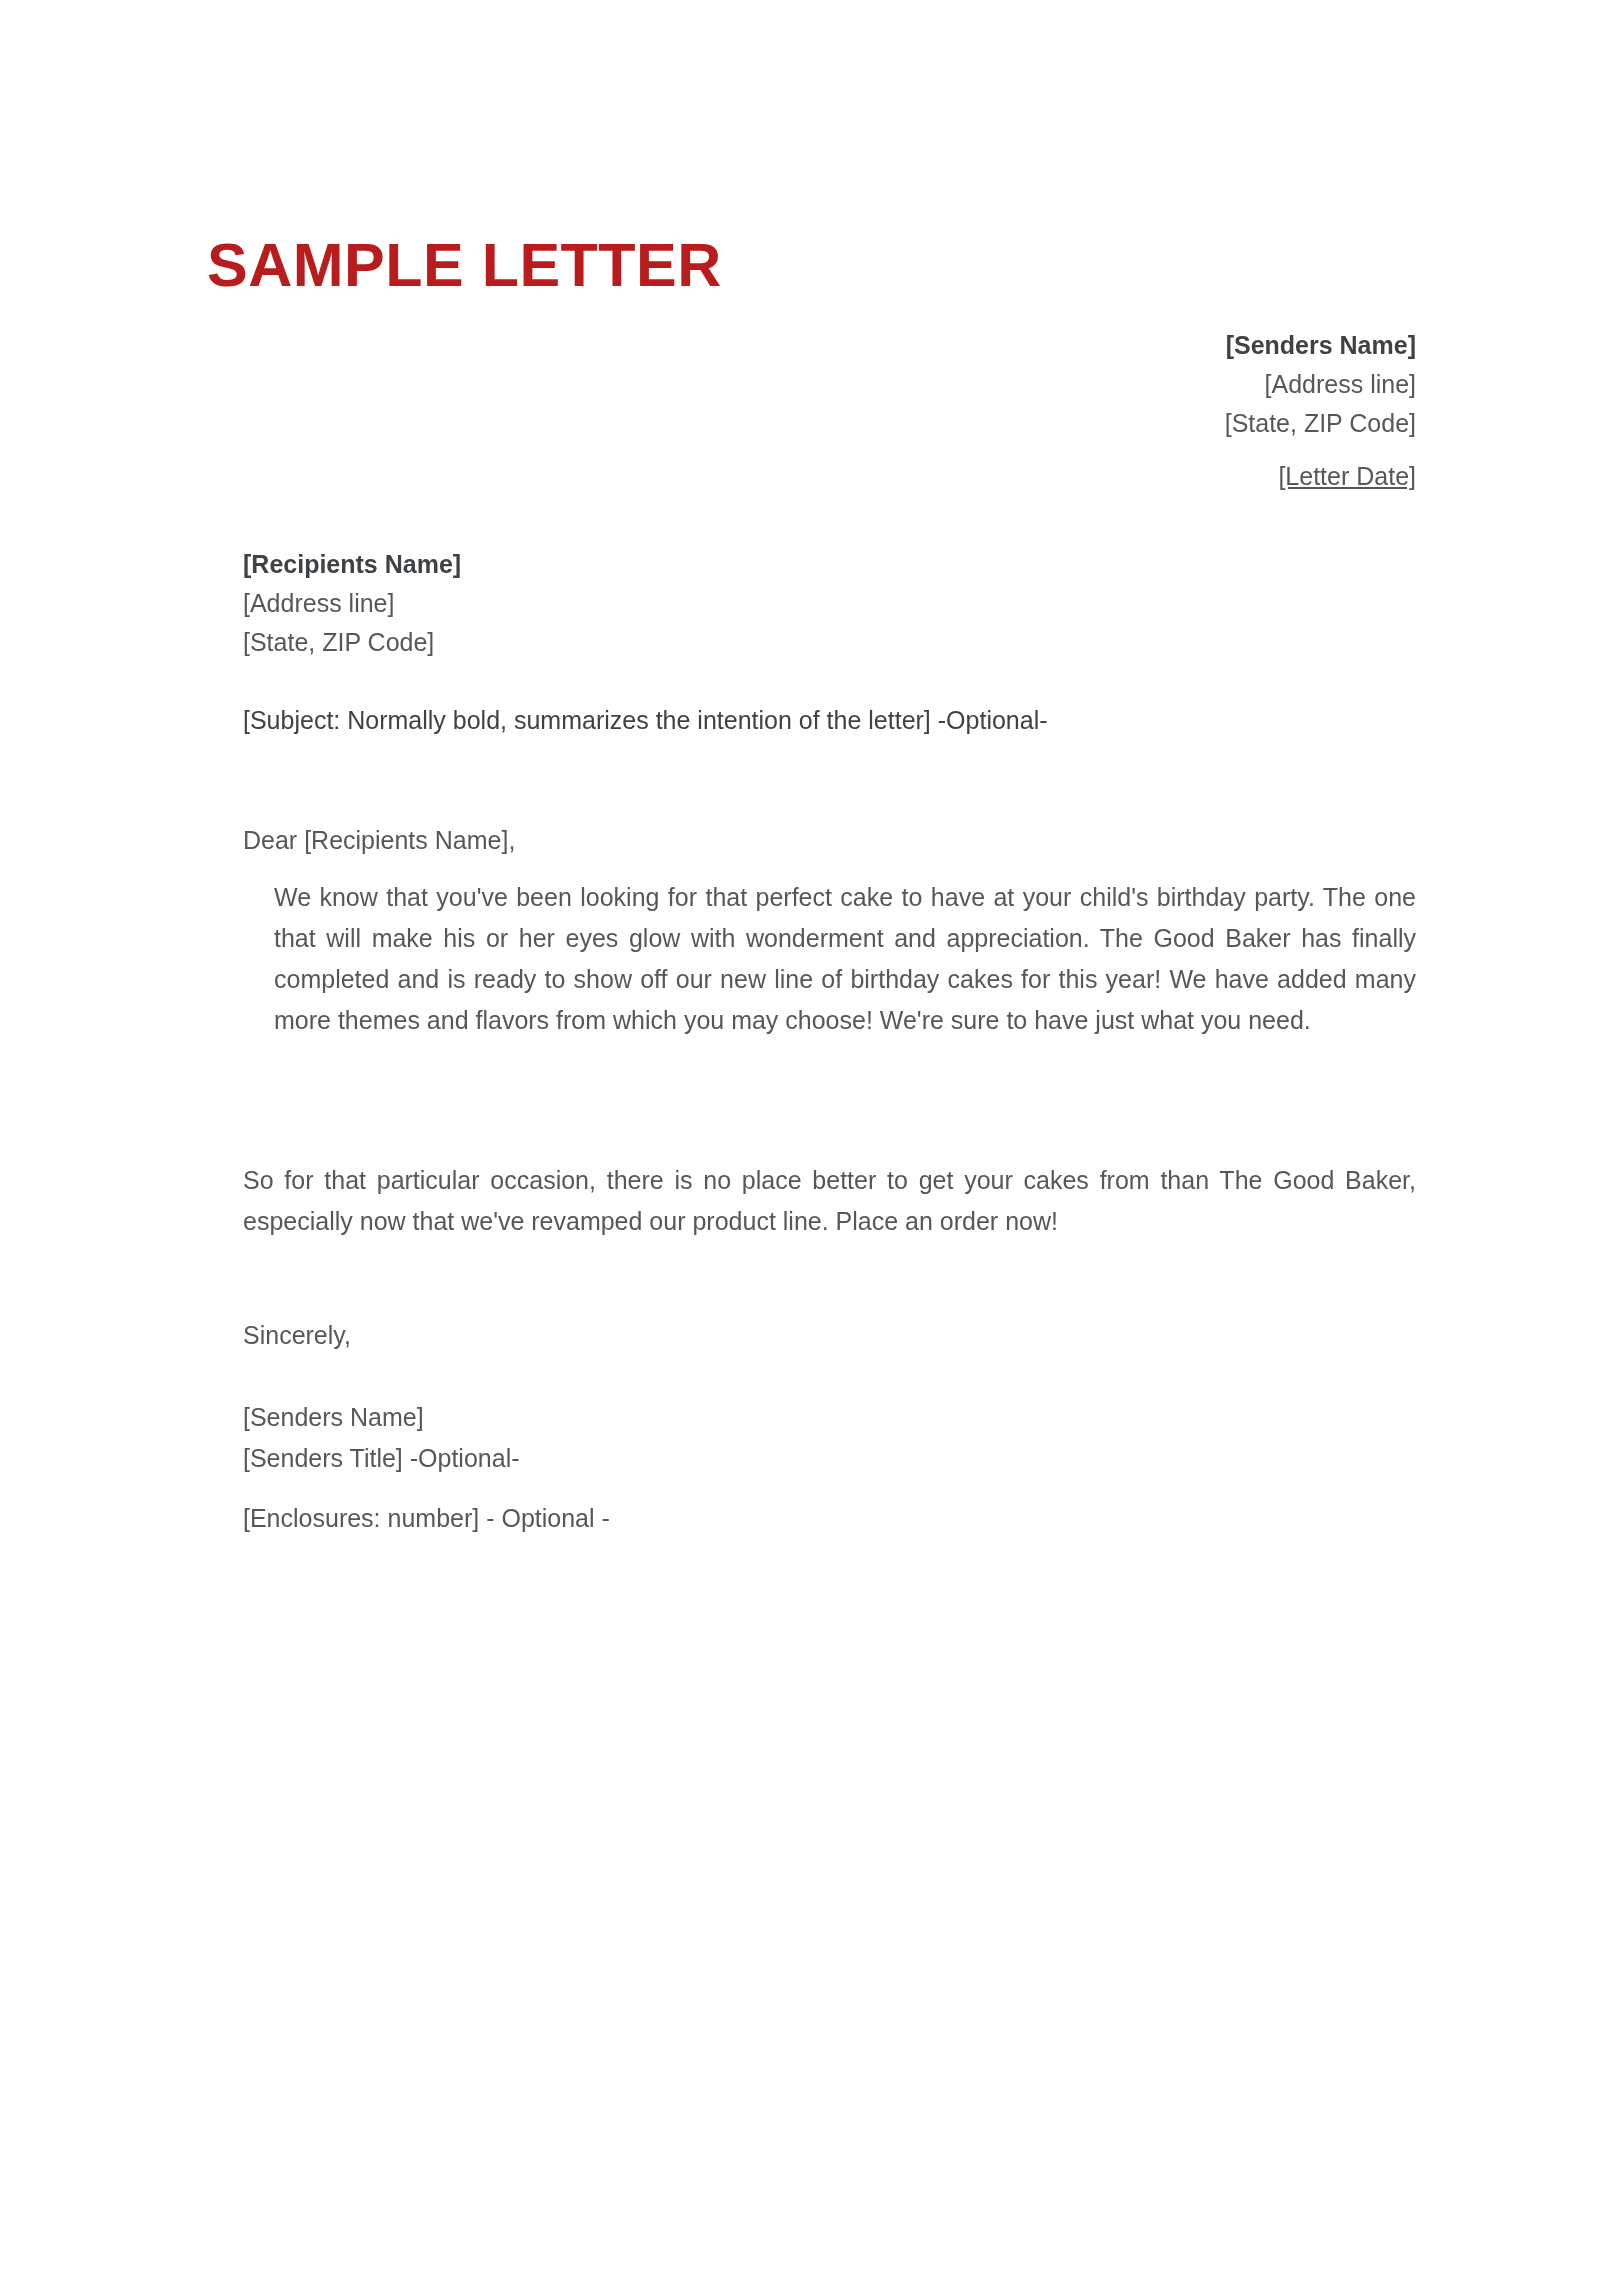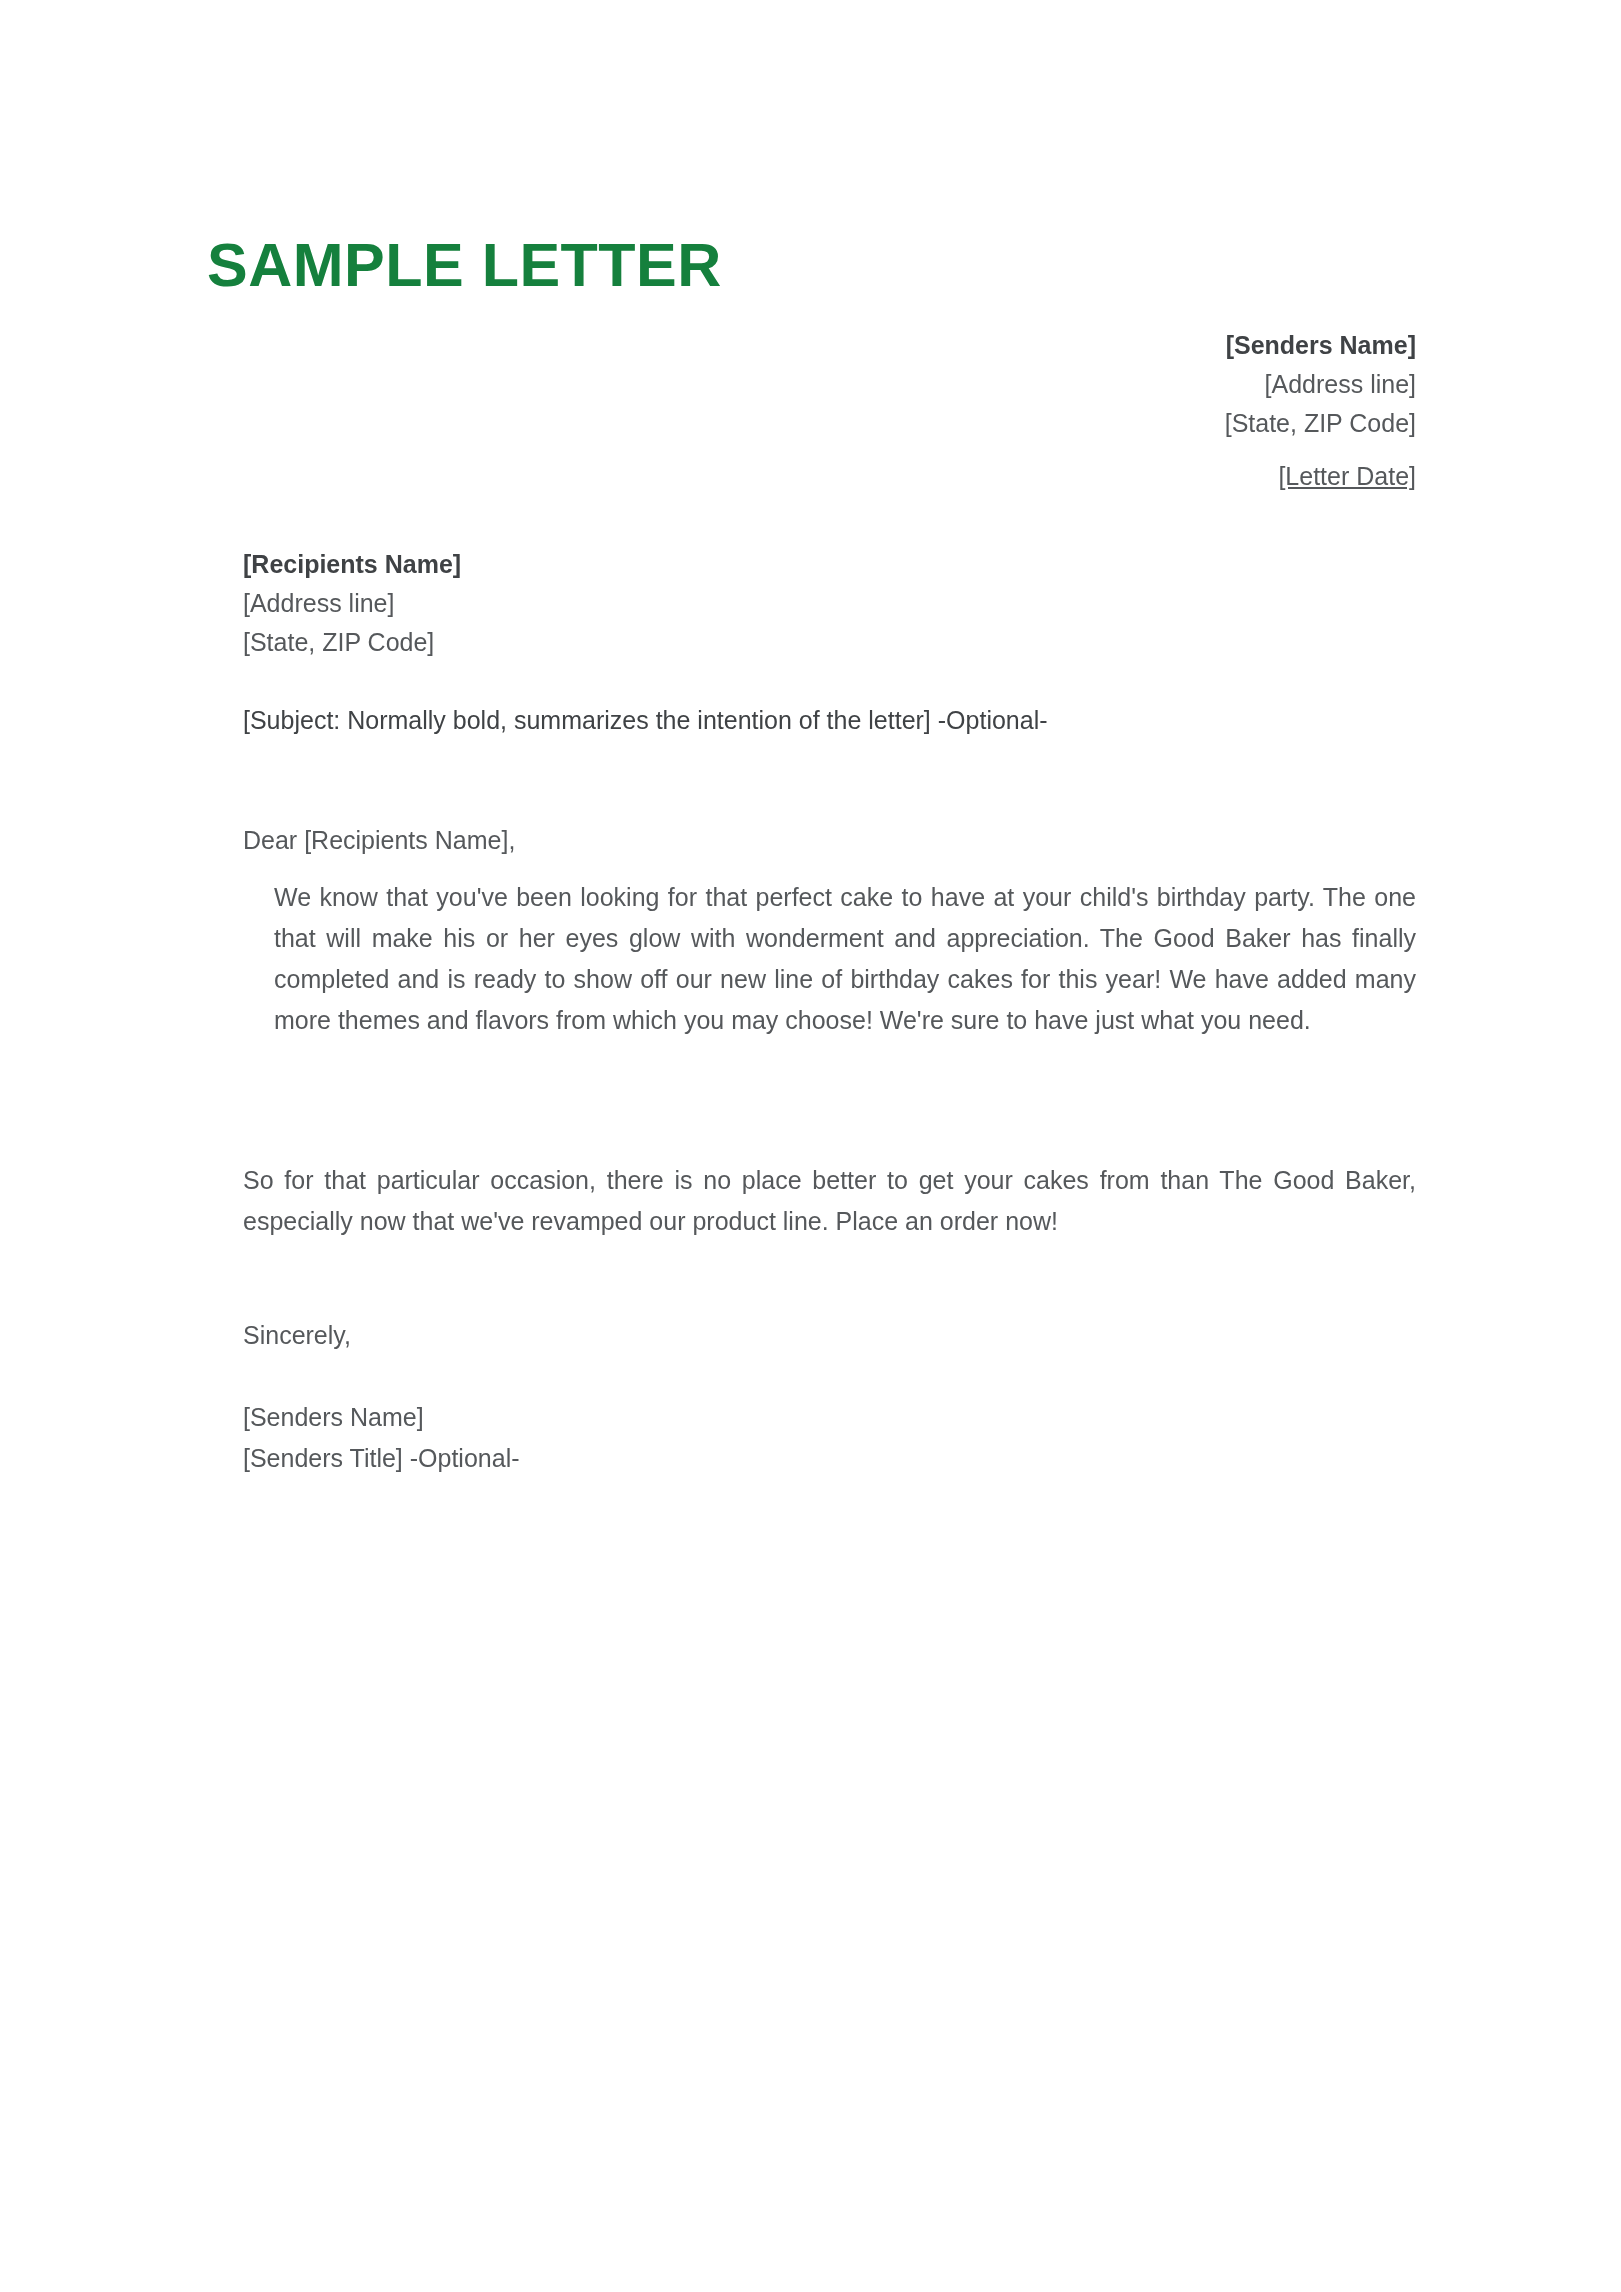--- a/index.html
+++ b/index.html
@@ -15,21 +15,21 @@
     font-family: "Liberation Sans", sans-serif;
     color: #55585b;
     overflow: hidden;
   }
   .letter-title {
     position: absolute;
     left: 207px;
     top: 235px;
     font-size: 61px;
     font-weight: bold;
-    color: #15803d;
+    color: #b91c1c;
     letter-spacing: 0.5px;
     line-height: 1;
     white-space: nowrap;
   }
   .block {
     position: absolute;
     font-size: 25px;
     line-height: 39px;
   }
   .right-block {
@@ -96,16 +96,17 @@
   <div class="block body-text paragraph-2">So for that particular occasion, there is no place better to get your cakes from than The Good Baker, especially now that we've revamped our product line. Place an order now!</div>
 
   <div class="block body-text closing">Sincerely,</div>
 
   <div class="block left-block signature-block">
     <div>[Senders Name]</div>
     <div>[Senders Title] -Optional-</div>
   </div>
 
   <div class="block left-block footer-block">
+    <div>[Enclosures: number] - Optional -</div>
   </div>
 
 </div>
 
 
 </body></html>

